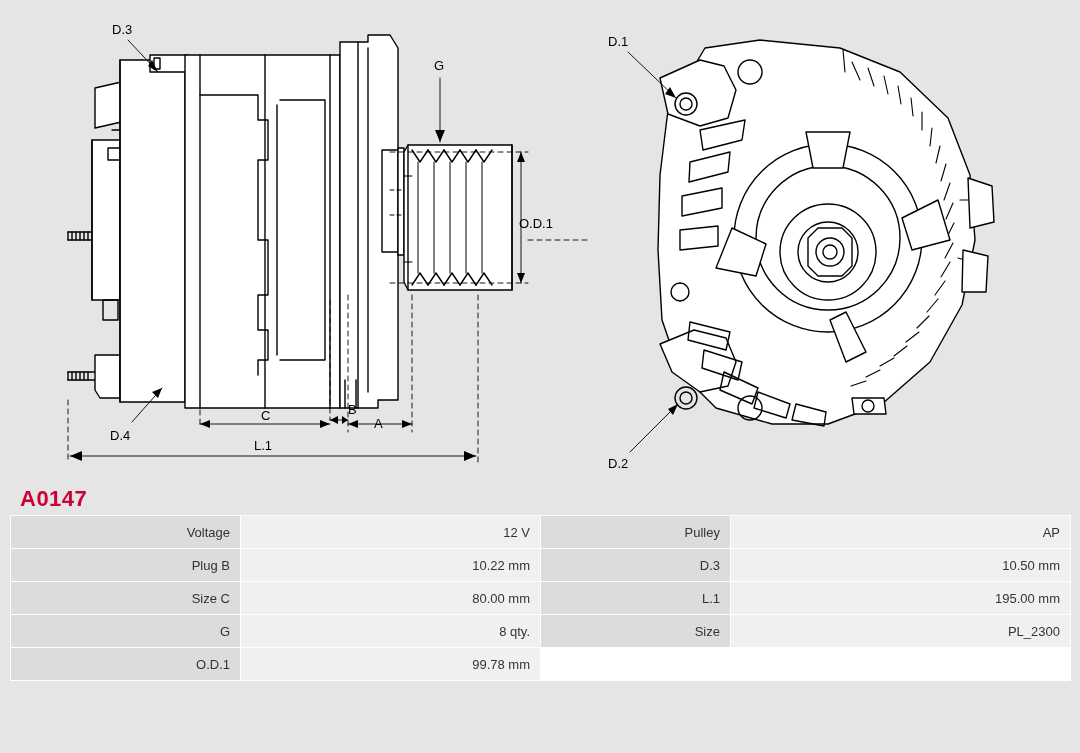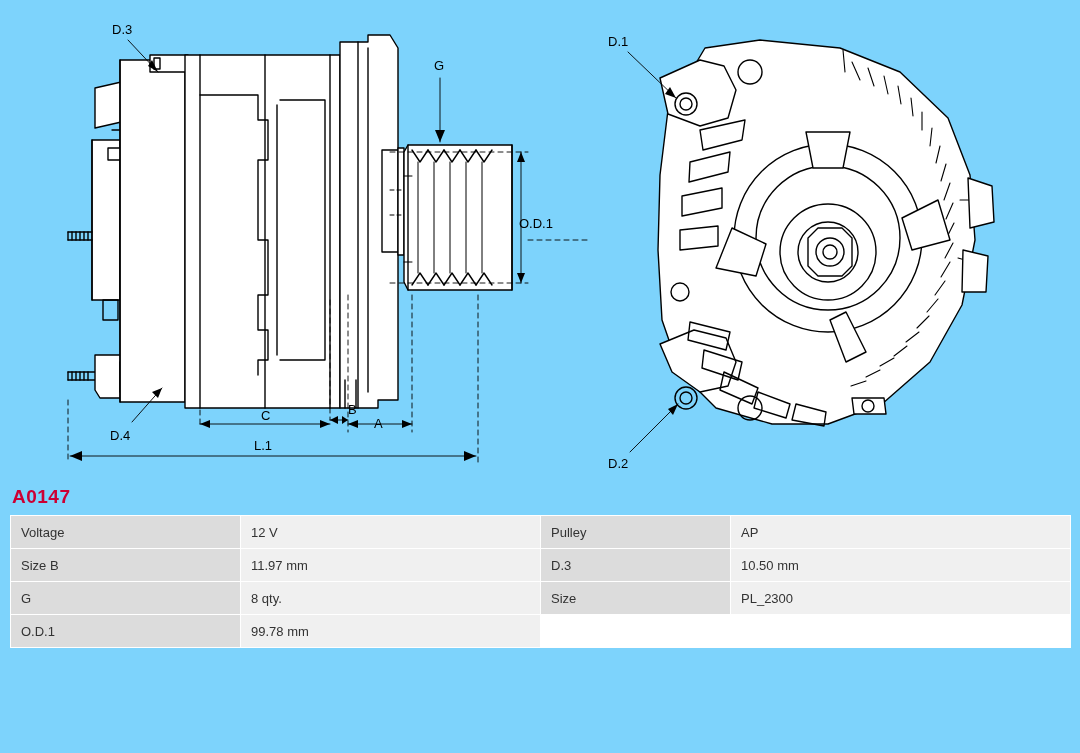--- a/index.html
+++ b/index.html
@@ -7,42 +7,42 @@
     margin: 0; padding: 0;
     width: 1080px; height: 753px;
     background: #ffffff;
     font-family: "Liberation Sans", sans-serif;
   }
   #page {
     position: relative;
     width: 1080px;
     height: 753px;
     overflow: hidden;
-    background: #7dd3fc;
+    background: #e5e5e5;
   }
   
   #drawing {
     position: absolute;
     left: 0; top: 0;
     width: 1080px; height: 480px;
   }
   #drawing svg { display: block; }
 
   .lbl {
     font-size: 13px;
     fill: #000;
     font-family: "Liberation Sans", sans-serif;
   }
 
   
   #partno {
     position: absolute;
-    left: 12px;
+    left: 20px;
     top: 486px;
-    font-size: 19px;
+    font-size: 22px;
     font-weight: bold;
     color: #cc0033;
     letter-spacing: 0.5px;
   }
 
   
   #spec-table {
     position: absolute;
     left: 10px;
     top: 515px;
@@ -54,26 +54,26 @@
   #spec-table td {
     height: 33px;
     padding: 0 10px;
     border: 1px solid #ffffff;
     white-space: nowrap;
     overflow: hidden;
   }
   td.k {
     background: #dcdcdc;
     color: #333;
-    text-align: left;
+    text-align: right;
   }
   td.v {
     background: #f0f0f0;
     color: #333;
-    text-align: left;
+    text-align: right;
   }
   td.empty {
     background: #ffffff;
     border: 1px solid #ffffff;
   }
   col.c1 { width: 230px; }
   col.c2 { width: 300px; }
   col.c3 { width: 190px; }
   col.c4 { width: 340px; }
 </style>
@@ -270,24 +270,30 @@
         <col class="c4">
     </colgroup>
     <tbody>
       <tr>
         <td class="k">Voltage</td>
         <td class="v">12 V</td>
         <td class="k">Pulley</td>
         <td class="v">AP</td>
       </tr>
       <tr>
-        <td class="k">Size B</td>
-        <td class="v">11.97 mm</td>
+        <td class="k">Plug B</td>
+        <td class="v">10.22 mm</td>
         <td class="k">D.3</td>
         <td class="v">10.50 mm</td>
+      </tr>
+      <tr>
+        <td class="k">Size C</td>
+        <td class="v">80.00 mm</td>
+        <td class="k">L.1</td>
+        <td class="v">195.00 mm</td>
       </tr>
       <tr>
         <td class="k">G</td>
         <td class="v">8 qty.</td>
         <td class="k">Size</td>
         <td class="v">PL_2300</td>
       </tr>
       <tr>
         <td class="k">O.D.1</td>
         <td class="v">99.78 mm</td>

